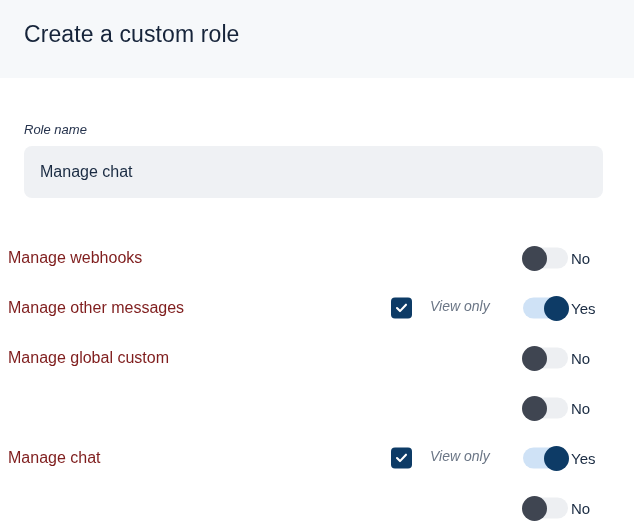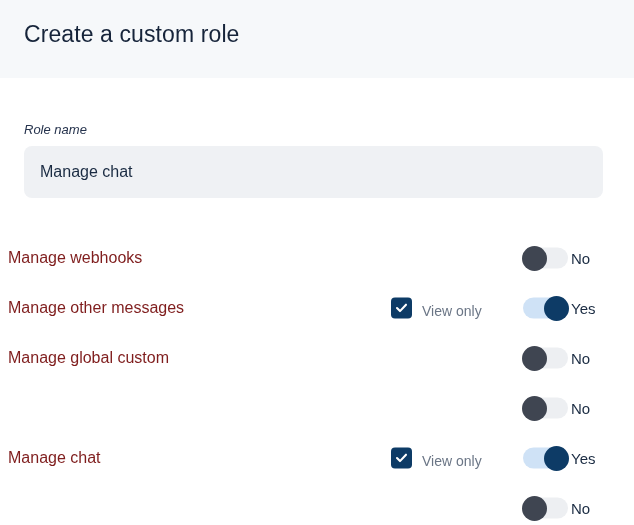--- a/index.html
+++ b/index.html
@@ -95,22 +95,23 @@
     white-space: nowrap;
   }
 
   
   .viewonly {
     position: absolute;
     left: 391px;
     top: 50%;
     transform: translateY(-50%);
     display: flex;
-    align-items: flex-end;
-    gap: 10px;
+    align-items: flex-start;
+    gap: 18px;
+    font-style: italic;
   }
   .checkbox {
     width: 21px;
     height: 21px;
     border-radius: 4px;
     background: #0d3b66;
     display: flex;
     align-items: center;
     justify-content: center;
     flex: none;

